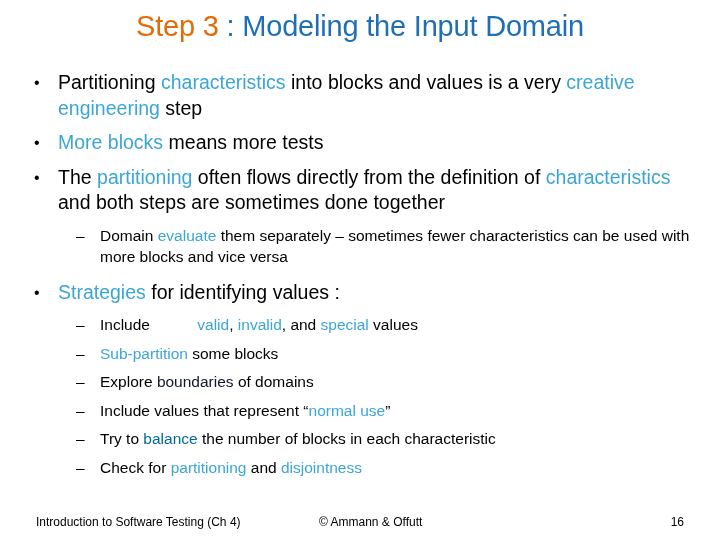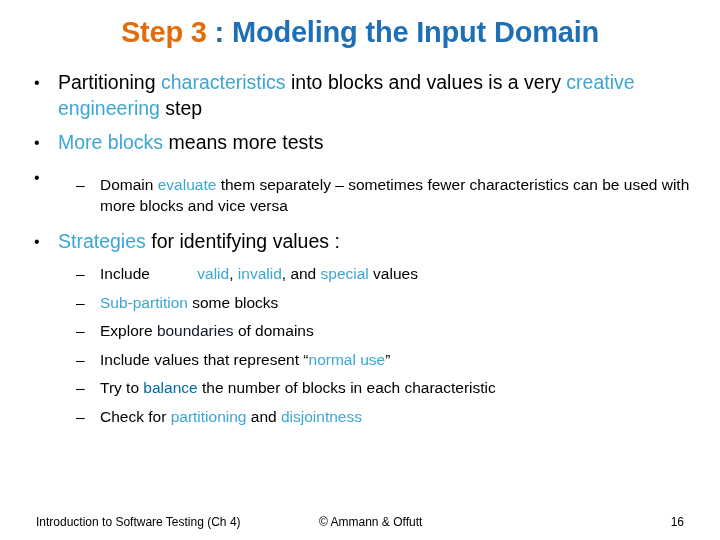--- a/index.html
+++ b/index.html
@@ -12,26 +12,26 @@
     height: 540px;
     overflow: hidden;
     font-family: "Liberation Sans", sans-serif;
     color: #000000;
     position: relative;
   }
 
   
   .slide-title {
     position: absolute;
-    top: 16px;
+    top: 10px;
     left: 0;
     width: 720px;
     text-align: center;
     font-size: 29px;
-    font-weight: bold;
+    font-weight: normal;
     letter-spacing: -0.2px;
     white-space: nowrap;
   }
   .title-step  { color: #E36C0A; }
   .title-rest  { color: #1F6FB5; }
 
   
   .body-area {
     position: absolute;
     top: 70px;
@@ -98,21 +98,21 @@
 <div class="slide-title">
   <span class="title-step">Step 3 </span><span class="title-rest">: Modeling the Input Domain</span>
 </div>
 
 <div class="body-area">
   <div id="bullet-list">
       <div class="lvl1"><span class="bullet">•</span><span><span>Partitioning </span><span class="hl" style="color: rgb(59, 166, 212);">characteristics</span><span> into blocks and values is a very </span><span class="hl" style="color: rgb(59, 166, 212);">creative engineering</span><span> step</span></span></div>
       <div class="gap-sm"></div>
       <div class="lvl1"><span class="bullet">•</span><span><span class="hl" style="color: rgb(59, 166, 212);">More blocks</span><span> means more tests</span></span></div>
       <div class="gap-sm"></div>
-      <div class="lvl1"><span class="bullet">•</span></div>
+      <div class="lvl1"><span class="bullet">•</span><span><span>The </span><span class="hl" style="color: rgb(59, 166, 212);">partitioning</span><span> often flows directly from the definition of </span><span class="hl" style="color: rgb(59, 166, 212);">characteristics</span><span> and both steps are sometimes done together</span></span></div>
       <div class="gap-sm"></div>
       <div class="lvl2"><span class="dash">–</span><span><span>Domain </span><span class="hl" style="color: rgb(59, 166, 212);">evaluate</span><span> them separately – sometimes fewer characteristics can be used with more blocks and vice versa</span></span></div>
       <div class="gap-md"></div>
       <div class="lvl1"><span class="bullet">•</span><span><span class="hl" style="color: rgb(59, 166, 212);">Strategies</span><span> for identifying values :</span></span></div>
       <div class="gap-sm"></div>
       <div class="lvl2"><span class="dash">–</span><span><span>Include </span><span class="hl" style="color: rgb(59, 166, 212); margin-left: 43px;">valid</span><span>, </span><span class="hl" style="color: rgb(59, 166, 212);">invalid</span><span>, and </span><span class="hl" style="color: rgb(59, 166, 212);">special</span><span> values</span></span></div>
       <div class="gap-sm"></div>
       <div class="lvl2"><span class="dash">–</span><span><span class="hl" style="color: rgb(59, 166, 212);">Sub-partition</span><span> some blocks</span></span></div>
       <div class="gap-sm"></div>
       <div class="lvl2"><span class="dash">–</span><span><span>Explore </span><span class="hl" style="color: #0f172a;">boundaries</span><span> of domains</span></span></div>

